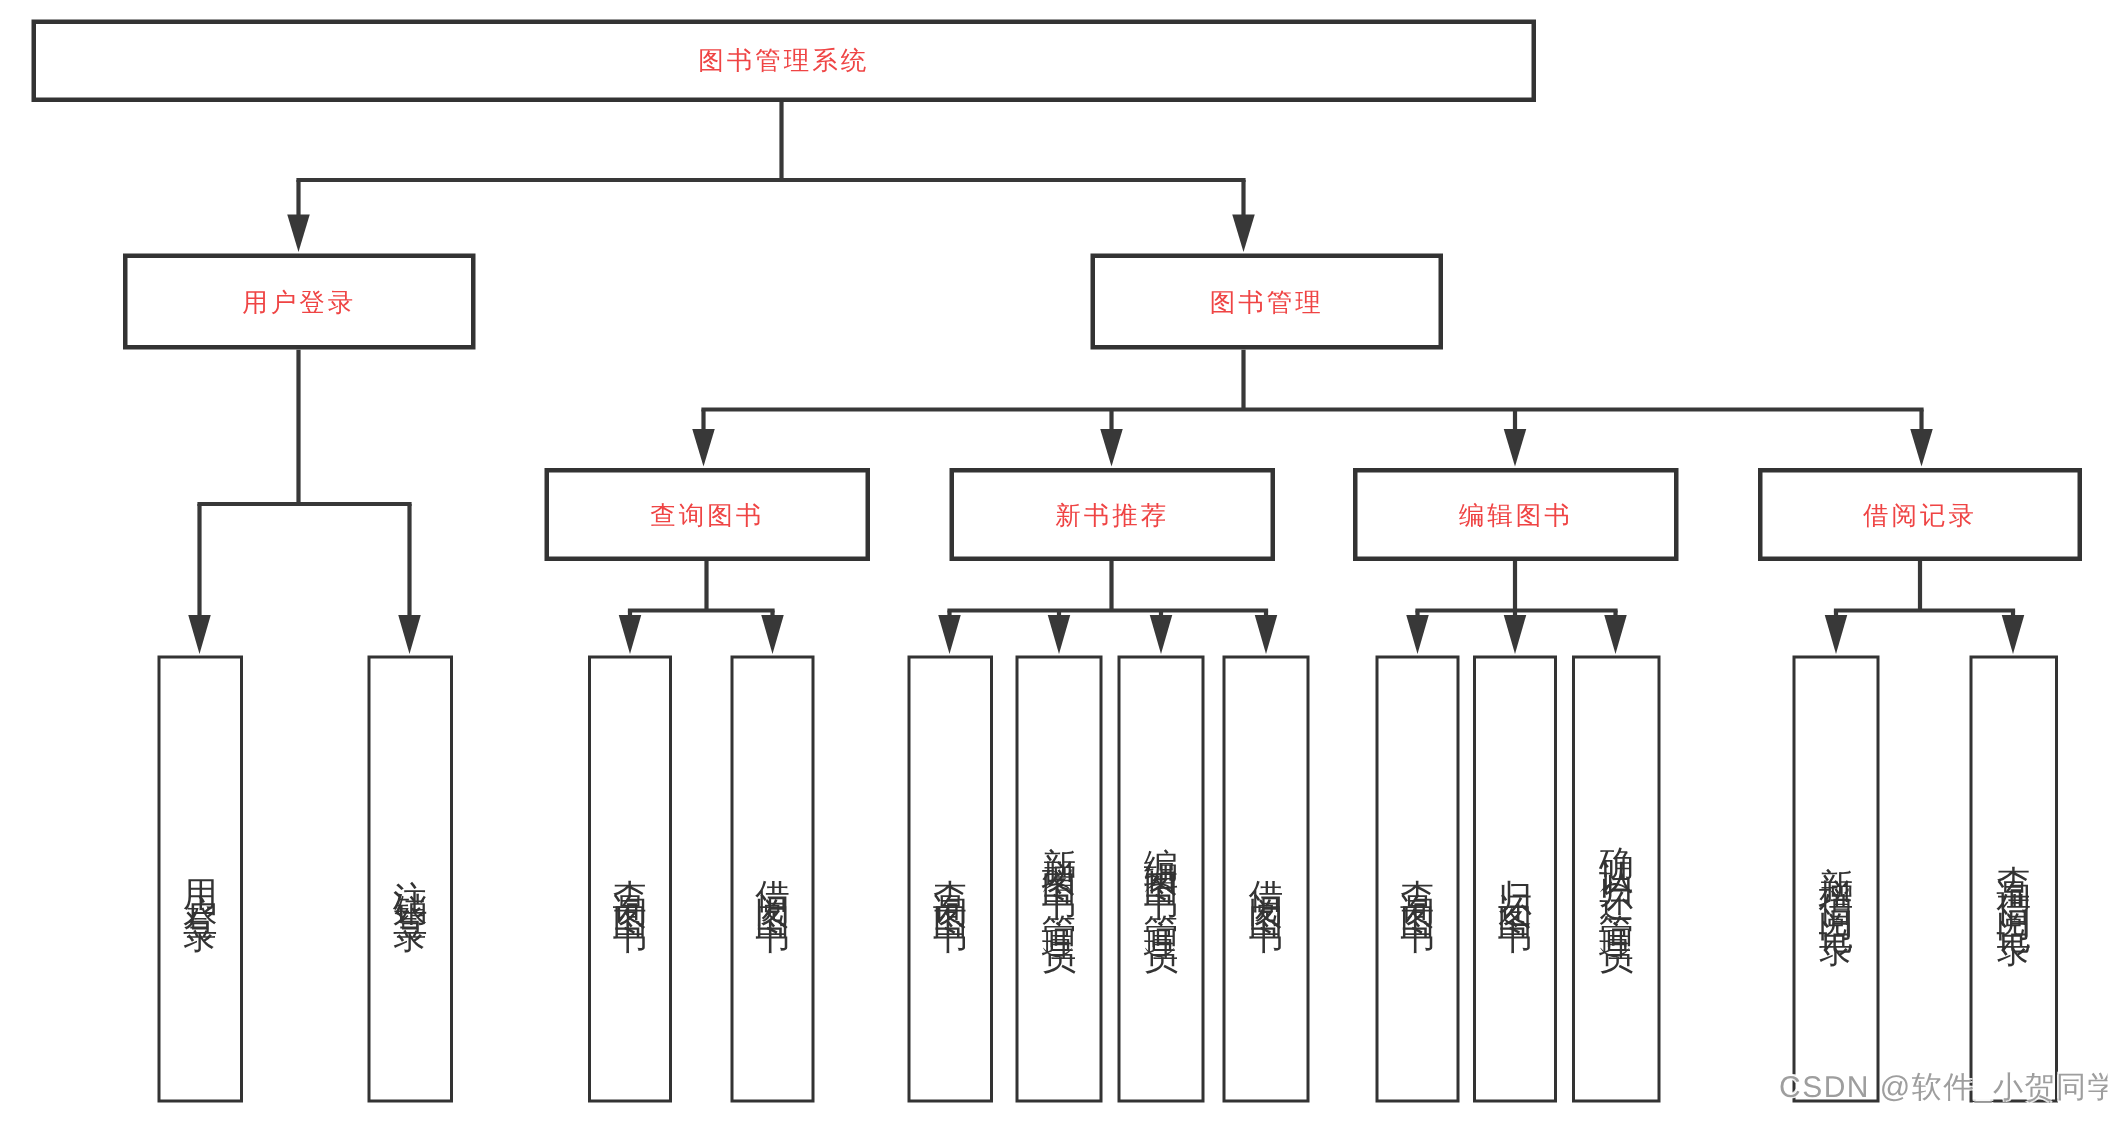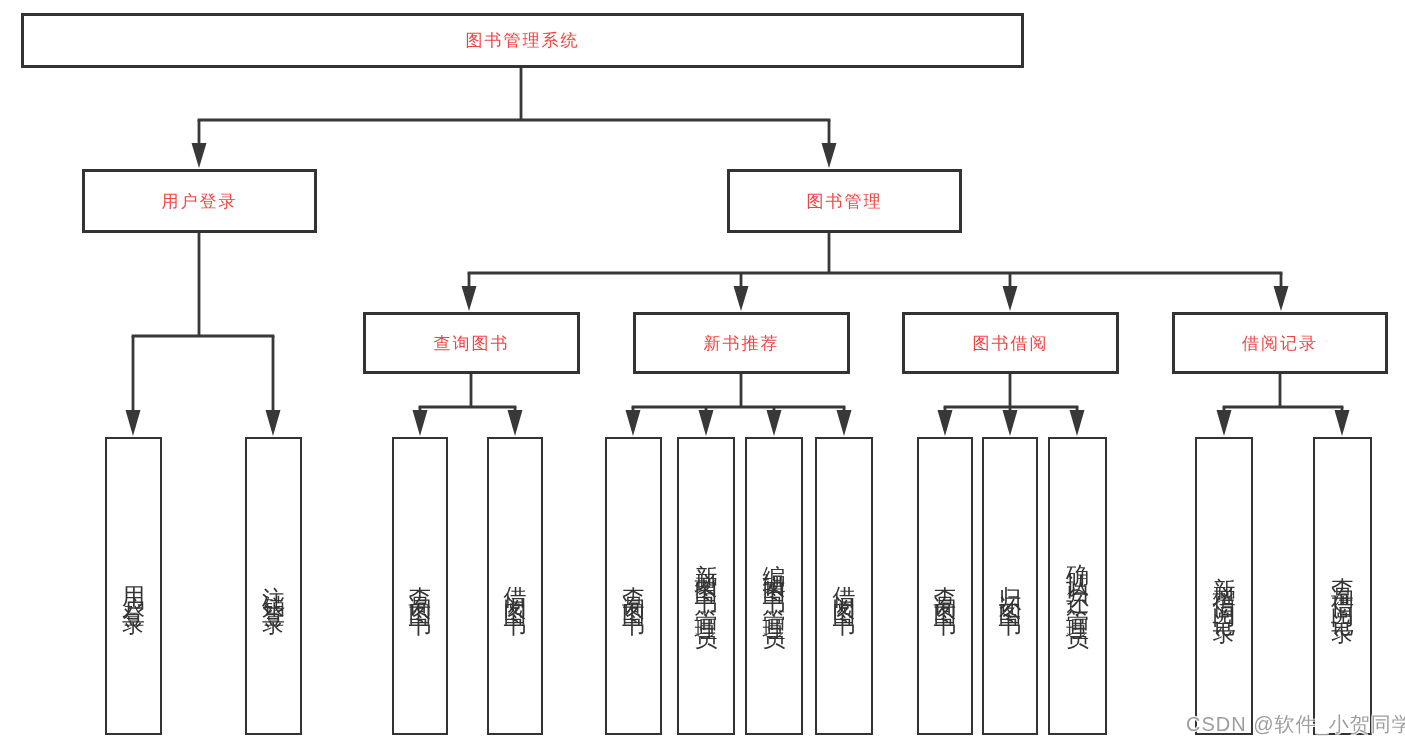--- a/index.html
+++ b/index.html
@@ -133,21 +133,21 @@
     <span class="h-label">图书管理</span>
   </div>
 
   <div class="node" id="n-rec">
     <span class="h-label">查询图书</span>
   </div>
   <div class="node" id="n-borrow">
     <span class="h-label">新书推荐</span>
   </div>
   <div class="node" id="n-cur">
-    <span class="h-label">图书借阅</span>
+    <span class="h-label">编辑图书</span>
   </div>
   <div class="node" id="n-records">
     <span class="h-label">借阅记录</span>
   </div>
 
   <div class="node leaf" id="n-leaf-login">
     <span class="v-label">用户登录</span>
   </div>
   <div class="node leaf" id="n-leaf-logout">
     <span class="v-label">注销登录</span>

